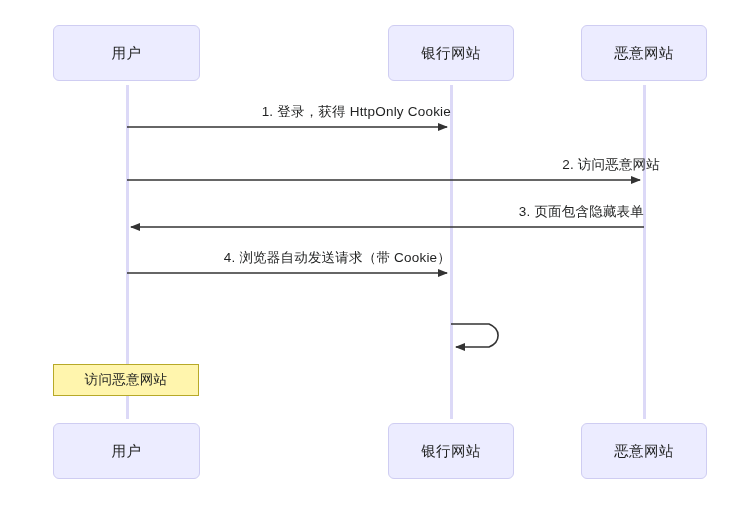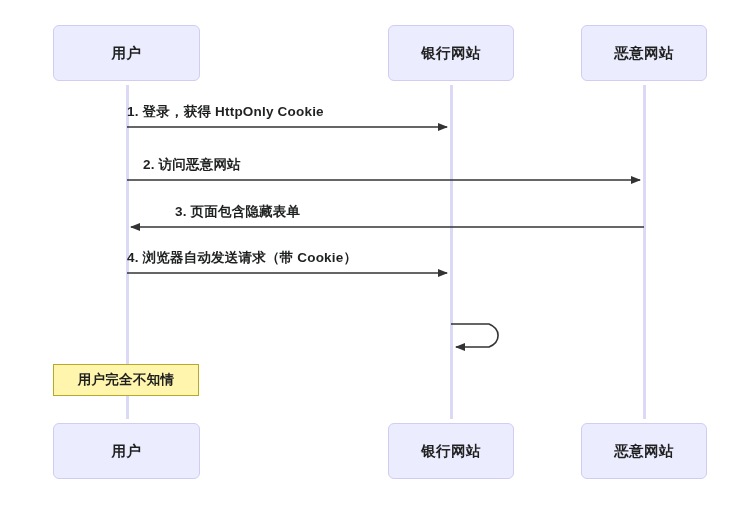--- a/index.html
+++ b/index.html
@@ -11,21 +11,20 @@
     width: 754px;
     height: 506px;
     position: relative;
     font-family: "Liberation Sans", "DejaVu Sans", sans-serif;
     overflow: hidden;
   }
 
   #diagram {
     position: absolute;
     inset: 0;
-    font-weight: bold;
   }
 
   
   .lifeline {
     position: absolute;
     width: 3px;
     background: #dcd9f7;
     top: 85px;
     height: 334px;
   }
@@ -46,21 +45,21 @@
     letter-spacing: 0.4px;
     white-space: nowrap;
   }
 
   
   .msg-label {
     position: absolute;
     color: #1f2020;
     font-size: 13.5px;
     white-space: nowrap;
-    text-align: left;
+    text-align: right;
     letter-spacing: 0.2px;
   }
 
   
   .note {
     position: absolute;
     box-sizing: border-box;
     background: #fff5ad;
     border: 1px solid #b7a928;
     color: #1f2020;
@@ -128,22 +127,22 @@
 
     <line x1="127" y1="273" x2="447" y2="273" stroke="#333333" stroke-width="1.6" marker-end="url(#arrowR)"></line>
 
     <path d="M451,324 L489,324 A 17 13 0 0 1 489,347 L456,347" fill="none" stroke="#333333" stroke-width="1.6" marker-end="url(#arrowL)"></path>
   </svg>
 
   <div class="msg-label" style="left:127px; top:103px; width:324px;">1. 登录，获得 HttpOnly Cookie</div>
 
   <div class="msg-label" style="left:127px; top:156px; width:517px;padding-left:16px;">2. 访问恶意网站</div>
 
-  <div class="msg-label" style="left:127px; top:203px; width:517px;margin-left:48px;">3. 页面包含隐藏表单</div>
+  <div class="msg-label" style="left:127px; top:203px; width:517px;">3. 页面包含隐藏表单</div>
 
   <div class="msg-label" style="left:127px; top:249px; width:324px;">4. 浏览器自动发送请求（带 Cookie）</div>
 
 
   <div class="note" style="left:53px; top:364px; width:146px; height:32px;">
-    <span>用户完全不知情</span>
+    <span>访问恶意网站</span>
   </div>
 
 </div>
 
 </body></html>

